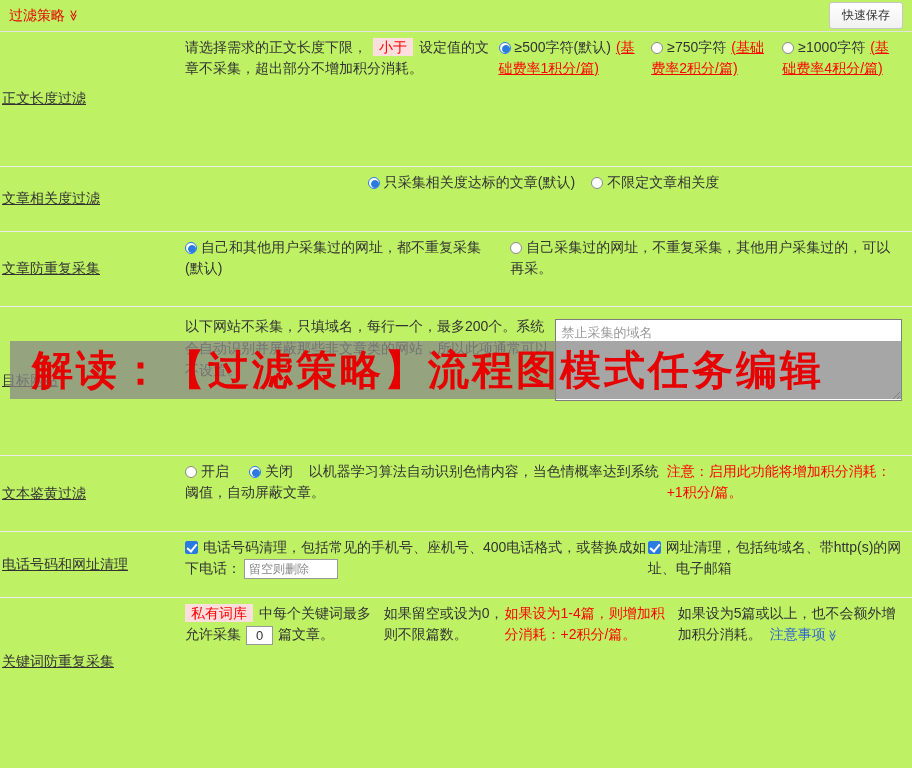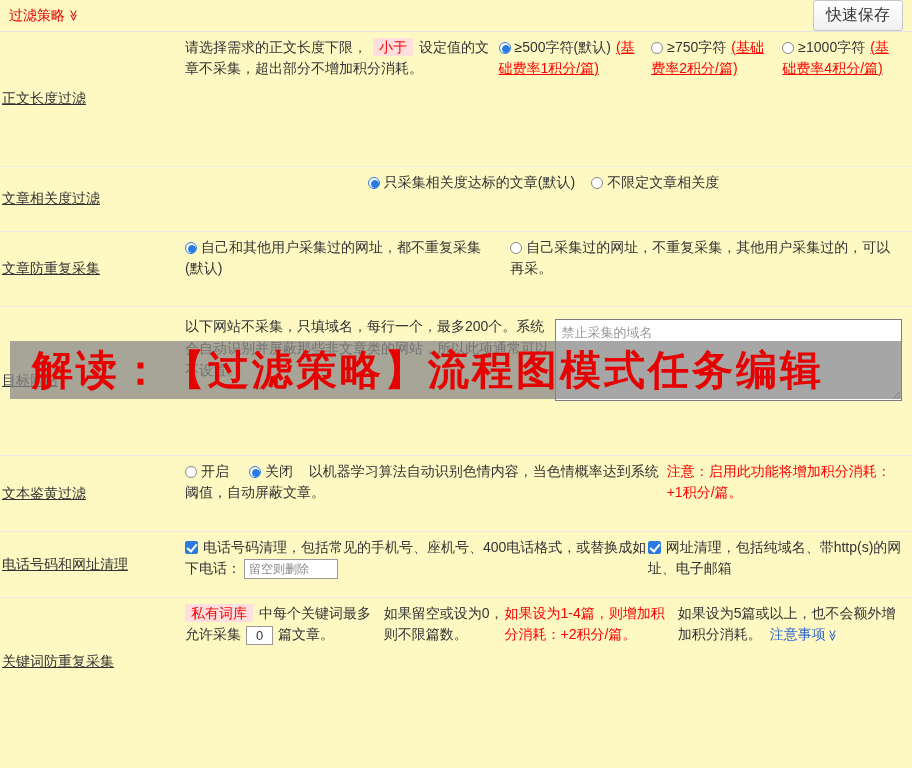--- a/index.html
+++ b/index.html
@@ -1,29 +1,29 @@
 <!DOCTYPE html>
 <html><head>
 <meta charset="utf-8">
 <style>
   * { margin:0; padding:0; box-sizing:border-box; }
   html,body { width:912px; height:768px; }
   body {
     font-family:"Liberation Sans","DejaVu Sans",sans-serif;
     font-size:14px; color:#333; background:#fff;
   }
-  .page { position:relative; width:912px; height:768px; overflow:hidden; background:#fef9c3; }
+  .page { position:relative; width:912px; height:768px; overflow:hidden; background:#bef264; }
 
   
   .topbar { height:32px; display:flex; align-items:center; justify-content:space-between;
             padding:0 9px; border-bottom:1px solid #e4e4e4; }
   .title-group { display:flex; align-items:center; cursor:pointer; }
   .title { color:#e60000; font-size:14px; }
   .chev { display:inline-block; transform:rotate(90deg); font-size:11px; color:#e60000; margin-left:3px; }
-  .save-btn { font-size:16px; color:#333; background:linear-gradient(#ffffff,#f1f1f1);
+  .save-btn { font-size:12px; color:#333; background:linear-gradient(#ffffff,#f1f1f1);
               border:1px solid #c6c6c6; border-radius:3px; padding:4px 12px; cursor:pointer;
               font-family:inherit; }
 
   
   .row { display:flex; border-bottom:1px solid #ececec; }
   .row-label { flex:0 0 175px; display:flex; align-items:center; padding-left:2px; color:#333;text-decoration:underline; }
   .row-content { flex:1; padding:0 10px; display:flex; flex-direction:row; justify-content:center; }
   .r1 { height:135px; } .r2 { height:65px; } .r3 { height:75px; }
   .r4 { height:149px; } .r4 .row-content { justify-content:flex-start; padding-top:8px; }
   .r5 { height:76px; } .r6 { height:66px; } .r7 { height:42px; }

